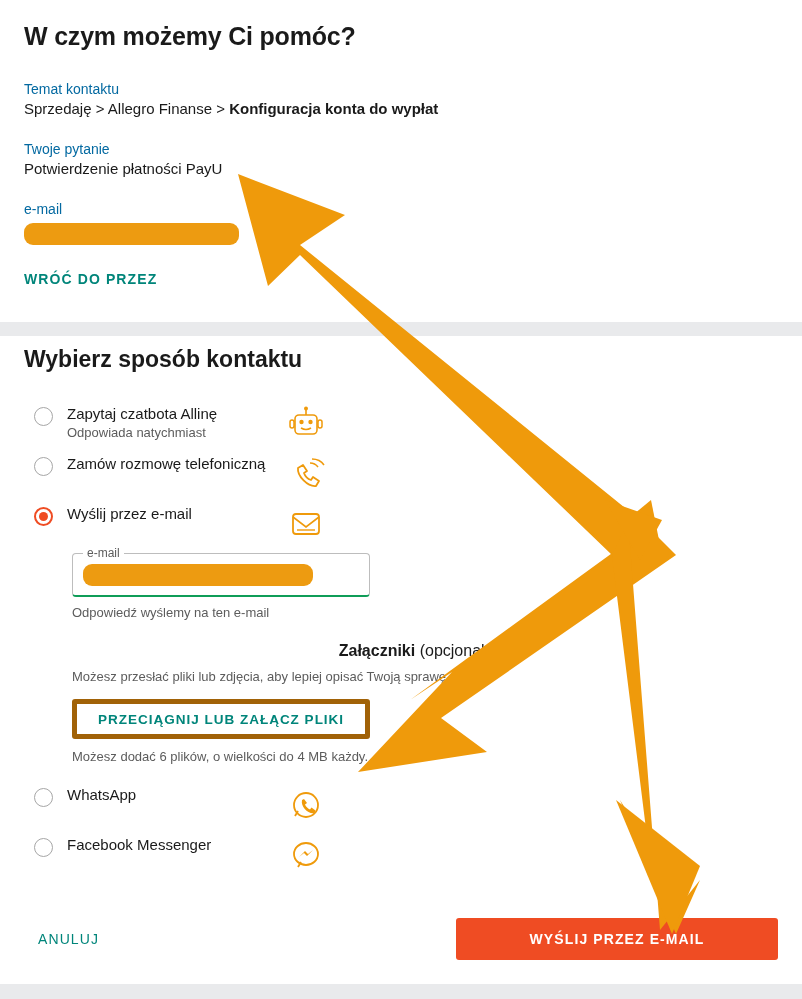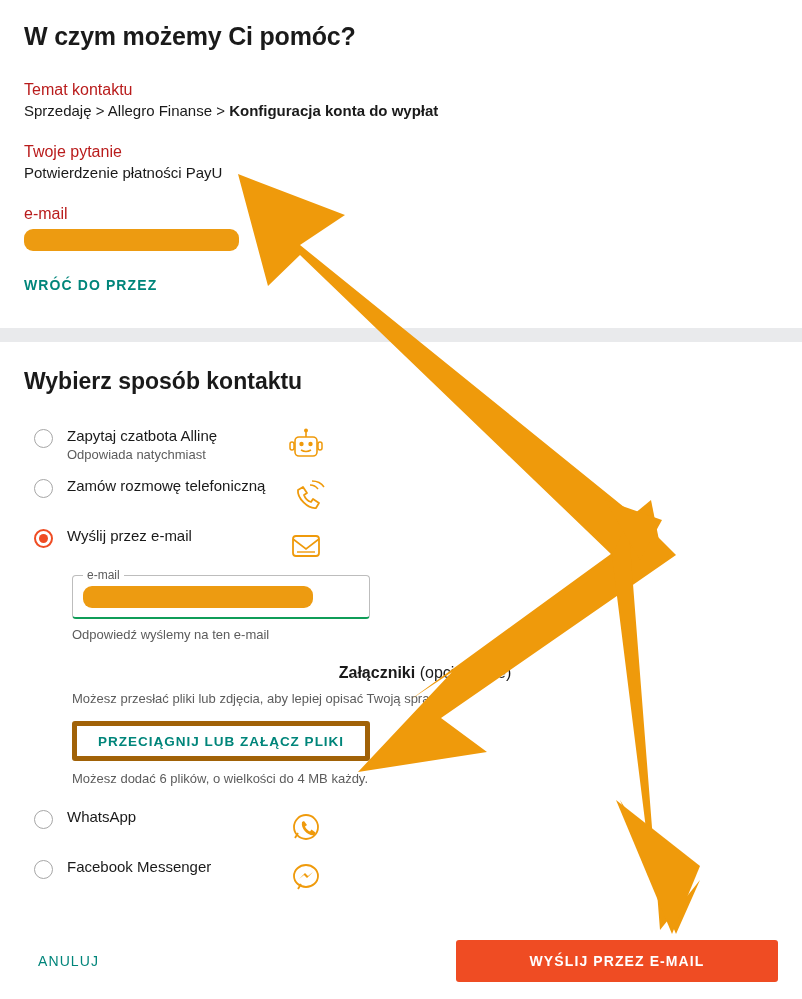--- a/index.html
+++ b/index.html
@@ -26,22 +26,22 @@
     padding: 22px 24px 34px 24px;
   }
   .h1 {
     font-size: 25px;
     font-weight: bold;
     color: #1a1a1a;
     margin: 0 0 30px 0;
     letter-spacing: -0.2px;
   }
   .field-label {
-    font-size: 16px;
-    color: #b91c1c;
+    font-size: 14px;
+    color: #0369a1;
     margin-bottom: 3px;
   }
   .field-value {
     font-size: 15px;
     color: #1a1a1a;
   }
   .breadcrumb-strong { font-weight: bold; }
   .block-gap { margin-bottom: 24px; }
 
   .redacted-bar {
@@ -59,21 +59,21 @@
     color: #00857a;
     display: inline-block;
     cursor: pointer;
   }
 
   
   .card-gap { height: 14px; }
 
   
   #card-bottom {
-    padding: 26px 24px 0 24px;
+    padding: 10px 24px 0 24px;
     min-height: 640px;
     position: relative;
   }
   .h2 {
     font-size: 23px;
     font-weight: bold;
     color: #1a1a1a;
     margin: 0 0 26px 0;
   }
 

